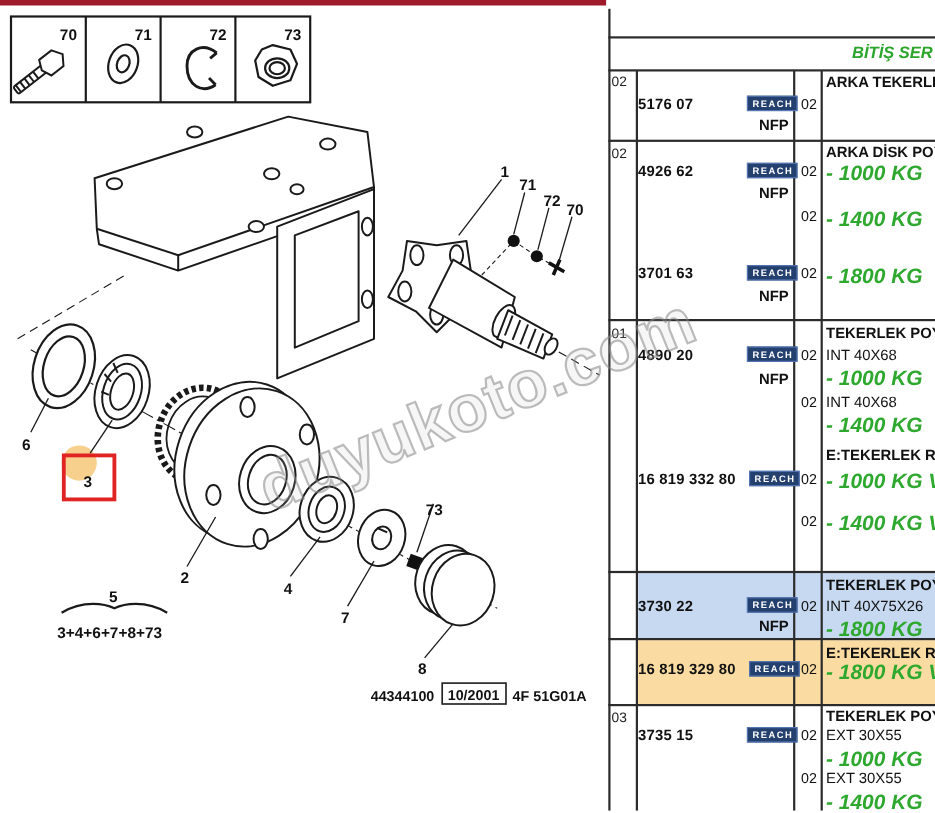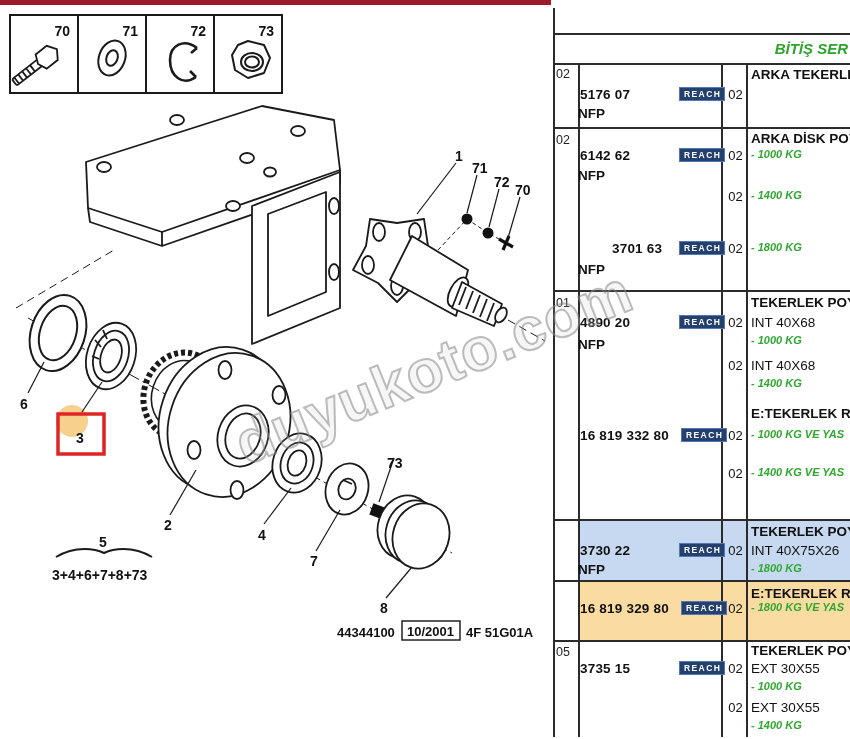--- a/index.html
+++ b/index.html
@@ -5,23 +5,23 @@
   html,body{margin:0;padding:0;background:#fff;}
   #app{position:relative;width:850px;height:737px;background:#fff;overflow:hidden;
        font-family:"Liberation Sans",sans-serif;color:#111;}
   .abs{position:absolute;white-space:nowrap;}
   .vline{position:absolute;width:0;border-left:2px solid #2b2b2b;}
   .hline{position:absolute;height:0;border-top:2px solid #2b2b2b;}
   .t-num{font-size:12.5px;color:#222;}
   .t-code{font-size:13.5px;font-weight:bold;letter-spacing:.2px;}
   .t-title{font-size:13.5px;font-weight:bold;}
   .t-desc{font-size:13.5px;}
-  .t-green{font-size:11px;font-style:italic;font-weight:600;color:#2ea82e;}
+  .t-green{font-size:19px;font-style:italic;font-weight:600;color:#2ea82e;}
   .t-qty{font-size:13px;width:25px;text-align:center;}
-  .t-nfp{font-size:13.5px;font-weight:bold;left:578px;width:139px;text-align:left;}
+  .t-nfp{font-size:13.5px;font-weight:bold;left:578px;width:139px;text-align:right;}
   .reach{position:absolute;background:#24406e;border:1px solid #5577b5;color:#fff;
          font-size:8.5px;font-weight:bold;letter-spacing:1.4px;padding:2px 3px 1px 4px;line-height:1;}
   .hl-blue{position:absolute;left:579px;width:271px;background:#c6d9f1;}
   .hl-yellow{position:absolute;left:579px;width:271px;background:#fadca2;}
   #hdrcode{position:absolute;left:553px;top:8px;width:283px;height:25px;border:2px solid #2b2b2b;
            font-size:18px;padding-left:5px;line-height:24px;}
   #serieshdr{position:absolute;left:553px;top:35px;width:295px;height:27px;text-align:right;
              font-size:15px;font-weight:bold;font-style:italic;color:#2ba52b;line-height:27px;padding-right:3px;}
   #watermark{position:absolute;left:238px;top:412px;width:450px;font-size:60px;font-weight:bold;
              letter-spacing:1px;transform:rotate(-22deg);transform-origin:0 50%;
@@ -230,28 +230,28 @@
 
   <div class="abs t-num" style="left:556px;top:67px;">02</div>
   <div class="abs t-title" style="left:751px;top:67px;">ARKA TEKERLEK</div>
   <div class="abs t-code" style="left:580px;top:87px;">5176 07</div>
   <div class="reach" style="left:679px;top:87px;">REACH</div>
   <div class="abs t-qty" style="left:723px;top:87px;">02</div>
   <div class="abs t-nfp" style="top:106px;">NFP</div>
 
   <div class="abs t-num" style="left:556px;top:133px;">02</div>
   <div class="abs t-title" style="left:751px;top:131px;">ARKA DİSK POYR</div>
-  <div class="abs t-code" style="left:580px;top:148px;">6142 62</div>
+  <div class="abs t-code" style="left:580px;top:148px;">4926 62</div>
   <div class="reach" style="left:679px;top:148px;">REACH</div>
   <div class="abs t-qty" style="left:723px;top:148px;">02</div>
   <div class="abs t-green" style="left:751px;top:148px;">- 1000 KG</div>
   <div class="abs t-nfp" style="top:168px;">NFP</div>
   <div class="abs t-qty" style="left:723px;top:189px;">02</div>
   <div class="abs t-green" style="left:751px;top:189px;">- 1400 KG</div>
-  <div class="abs t-code" style="left:580px;top:241px;margin-left:32px;">3701 63</div>
+  <div class="abs t-code" style="left:580px;top:241px;">3701 63</div>
   <div class="reach" style="left:679px;top:241px;">REACH</div>
   <div class="abs t-qty" style="left:723px;top:241px;">02</div>
   <div class="abs t-green" style="left:751px;top:241px;">- 1800 KG</div>
   <div class="abs t-nfp" style="top:262px;">NFP</div>
 
   <div class="abs t-num" style="left:556px;top:296px;">01</div>
   <div class="abs t-title" style="left:751px;top:295px;">TEKERLEK POYR</div>
   <div class="abs t-code" style="left:580px;top:315px;">4890 20</div>
   <div class="reach" style="left:679px;top:315px;">REACH</div>
   <div class="abs t-qty" style="left:723px;top:315px;">02</div>
@@ -276,21 +276,21 @@
   <div class="abs t-desc" style="left:751px;top:543px;">INT 40X75X26</div>
   <div class="abs t-nfp" style="top:562px;">NFP</div>
   <div class="abs t-green" style="left:751px;top:562px;">- 1800 KG</div>
 
   <div class="abs t-title" style="left:751px;top:586px;">E:TEKERLEK RUL</div>
   <div class="abs t-code" style="left:580px;top:601px;">16 819 329 80</div>
   <div class="reach" style="left:681px;top:601px;">REACH</div>
   <div class="abs t-qty" style="left:723px;top:601px;">02</div>
   <div class="abs t-green" style="left:751px;top:601px;">- 1800 KG VE YAS</div>
 
-  <div class="abs t-num" style="left:556px;top:645px;">05</div>
+  <div class="abs t-num" style="left:556px;top:645px;">03</div>
   <div class="abs t-title" style="left:751px;top:643px;">TEKERLEK POYR</div>
   <div class="abs t-code" style="left:580px;top:661px;">3735 15</div>
   <div class="reach" style="left:679px;top:661px;">REACH</div>
   <div class="abs t-qty" style="left:723px;top:661px;">02</div>
   <div class="abs t-desc" style="left:751px;top:661px;">EXT 30X55</div>
   <div class="abs t-green" style="left:751px;top:680px;">- 1000 KG</div>
   <div class="abs t-qty" style="left:723px;top:700px;">02</div>
   <div class="abs t-desc" style="left:751px;top:700px;">EXT 30X55</div>
   <div class="abs t-green" style="left:751px;top:719px;">- 1400 KG</div>
 

